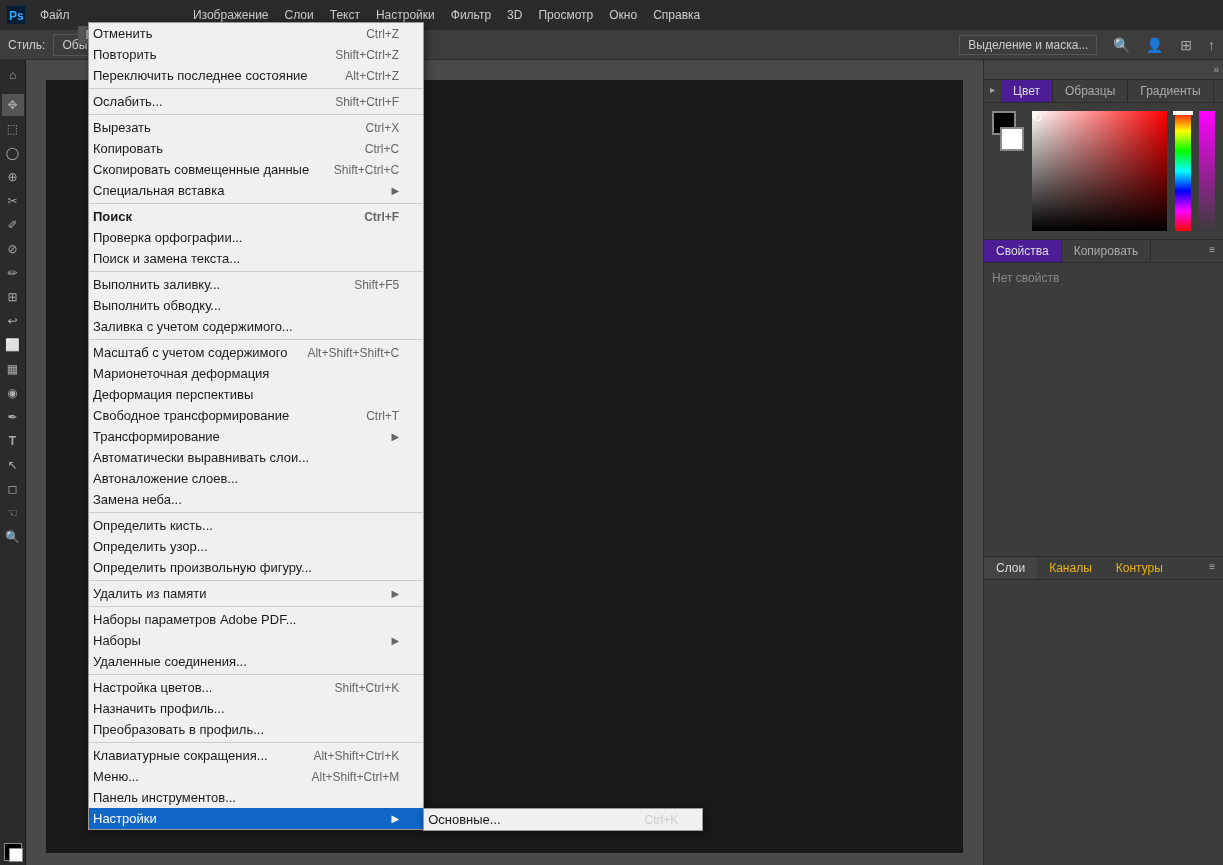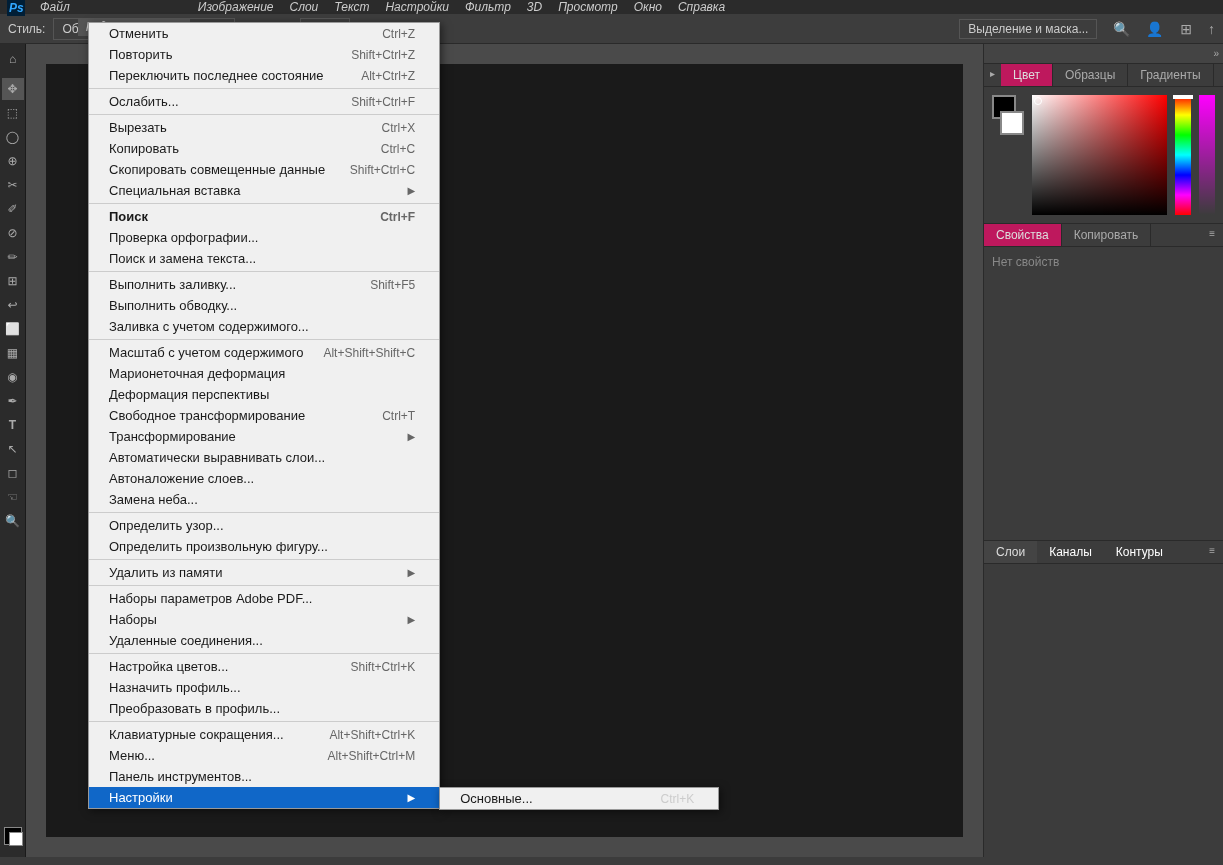--- a/index.html
+++ b/index.html
@@ -10,27 +10,26 @@
       font-family: 'Segoe UI', Arial, sans-serif;
       font-size: 13px;
       color: #ccc;
       overflow: hidden;
       position: relative;
     }
 
     
     .menu-bar {
       background: #2b2b2b;
-      height: 14px;
+      height: 30px;
       display: flex;
       align-items: center;
       padding: 0 4px;
       position: relative;
       z-index: 1000;
-      font-style: italic;
     }
     .menu-bar-item {
       padding: 2px 8px;
       color: #ccc;
       font-size: 12px;
       cursor: pointer;
       white-space: nowrap;
     }
     .menu-bar-item:hover, .menu-bar-item.active {
       background: #444;
@@ -144,21 +143,21 @@
     }
     .panel-tab {
       padding: 4px 12px;
       font-size: 12px;
       color: #aaa;
       cursor: pointer;
       border-right: 1px solid #2a2a2a;
     }
     .panel-tab.active {
       color: #ddd;
-      background: #be185d;
+      background: #4c1d95;
     }
     .panel-menu-btn {
       margin-left: auto;
       padding: 4px 8px;
       cursor: pointer;
       color: #aaa;
       font-size: 10px;
     }
     .collapse-btn {
       padding: 4px 6px;
@@ -247,21 +246,21 @@
       flex: 1;
     }
     .layers-tabs {
       display: flex;
       background: #3c3c3c;
       border-bottom: 1px solid #2a2a2a;
     }
     .layers-tab {
       padding: 4px 12px;
       font-size: 12px;
-      color: #ffffff;
+      color: #eab308;
       cursor: pointer;
     }
     .layers-tab.active {
       color: #ddd;
       background: #444;
     }
     .layers-menu-btn {
       margin-left: auto;
       padding: 4px 8px;
       cursor: pointer;
@@ -270,21 +269,21 @@
     }
     .dropdown-menu {
       background: #f0f0f0;
       border: 1px solid #999;
       min-width: 280px;
       box-shadow: 2px 2px 8px rgba(0,0,0,0.5);
       color: #1a1a1a;
       font-size: 13px;
     }
     .menu-item {
-      padding: 3px 24px 3px 20px;
+      padding: 3px 24px 3px 4px;
       cursor: pointer;
       position: relative;
       display: flex;
       justify-content: space-between;
       align-items: center;
       color: #1a1a1a;
     }
     .menu-item.highlighted {
       background: #1067c8;
       color: white;
@@ -566,20 +565,23 @@
       <span>Автоматически выравнивать слои...</span>
     </div>
     <div class="menu-item">
       <span>Автоналожение слоев...</span>
     </div>
     <div class="menu-item">
       <span>Замена неба...</span>
     </div>
     <div class="menu-separator"></div>
     <div class="menu-item">
+      <span>Определить кисть...</span>
+    </div>
+    <div class="menu-item">
       <span>Определить узор...</span>
     </div>
     <div class="menu-item">
       <span>Определить произвольную фигуру...</span>
     </div>
     <div class="menu-separator"></div>
     <div class="menu-item">
       <span>Удалить из памяти</span>
       <span class="arrow">▶</span>
     </div>

